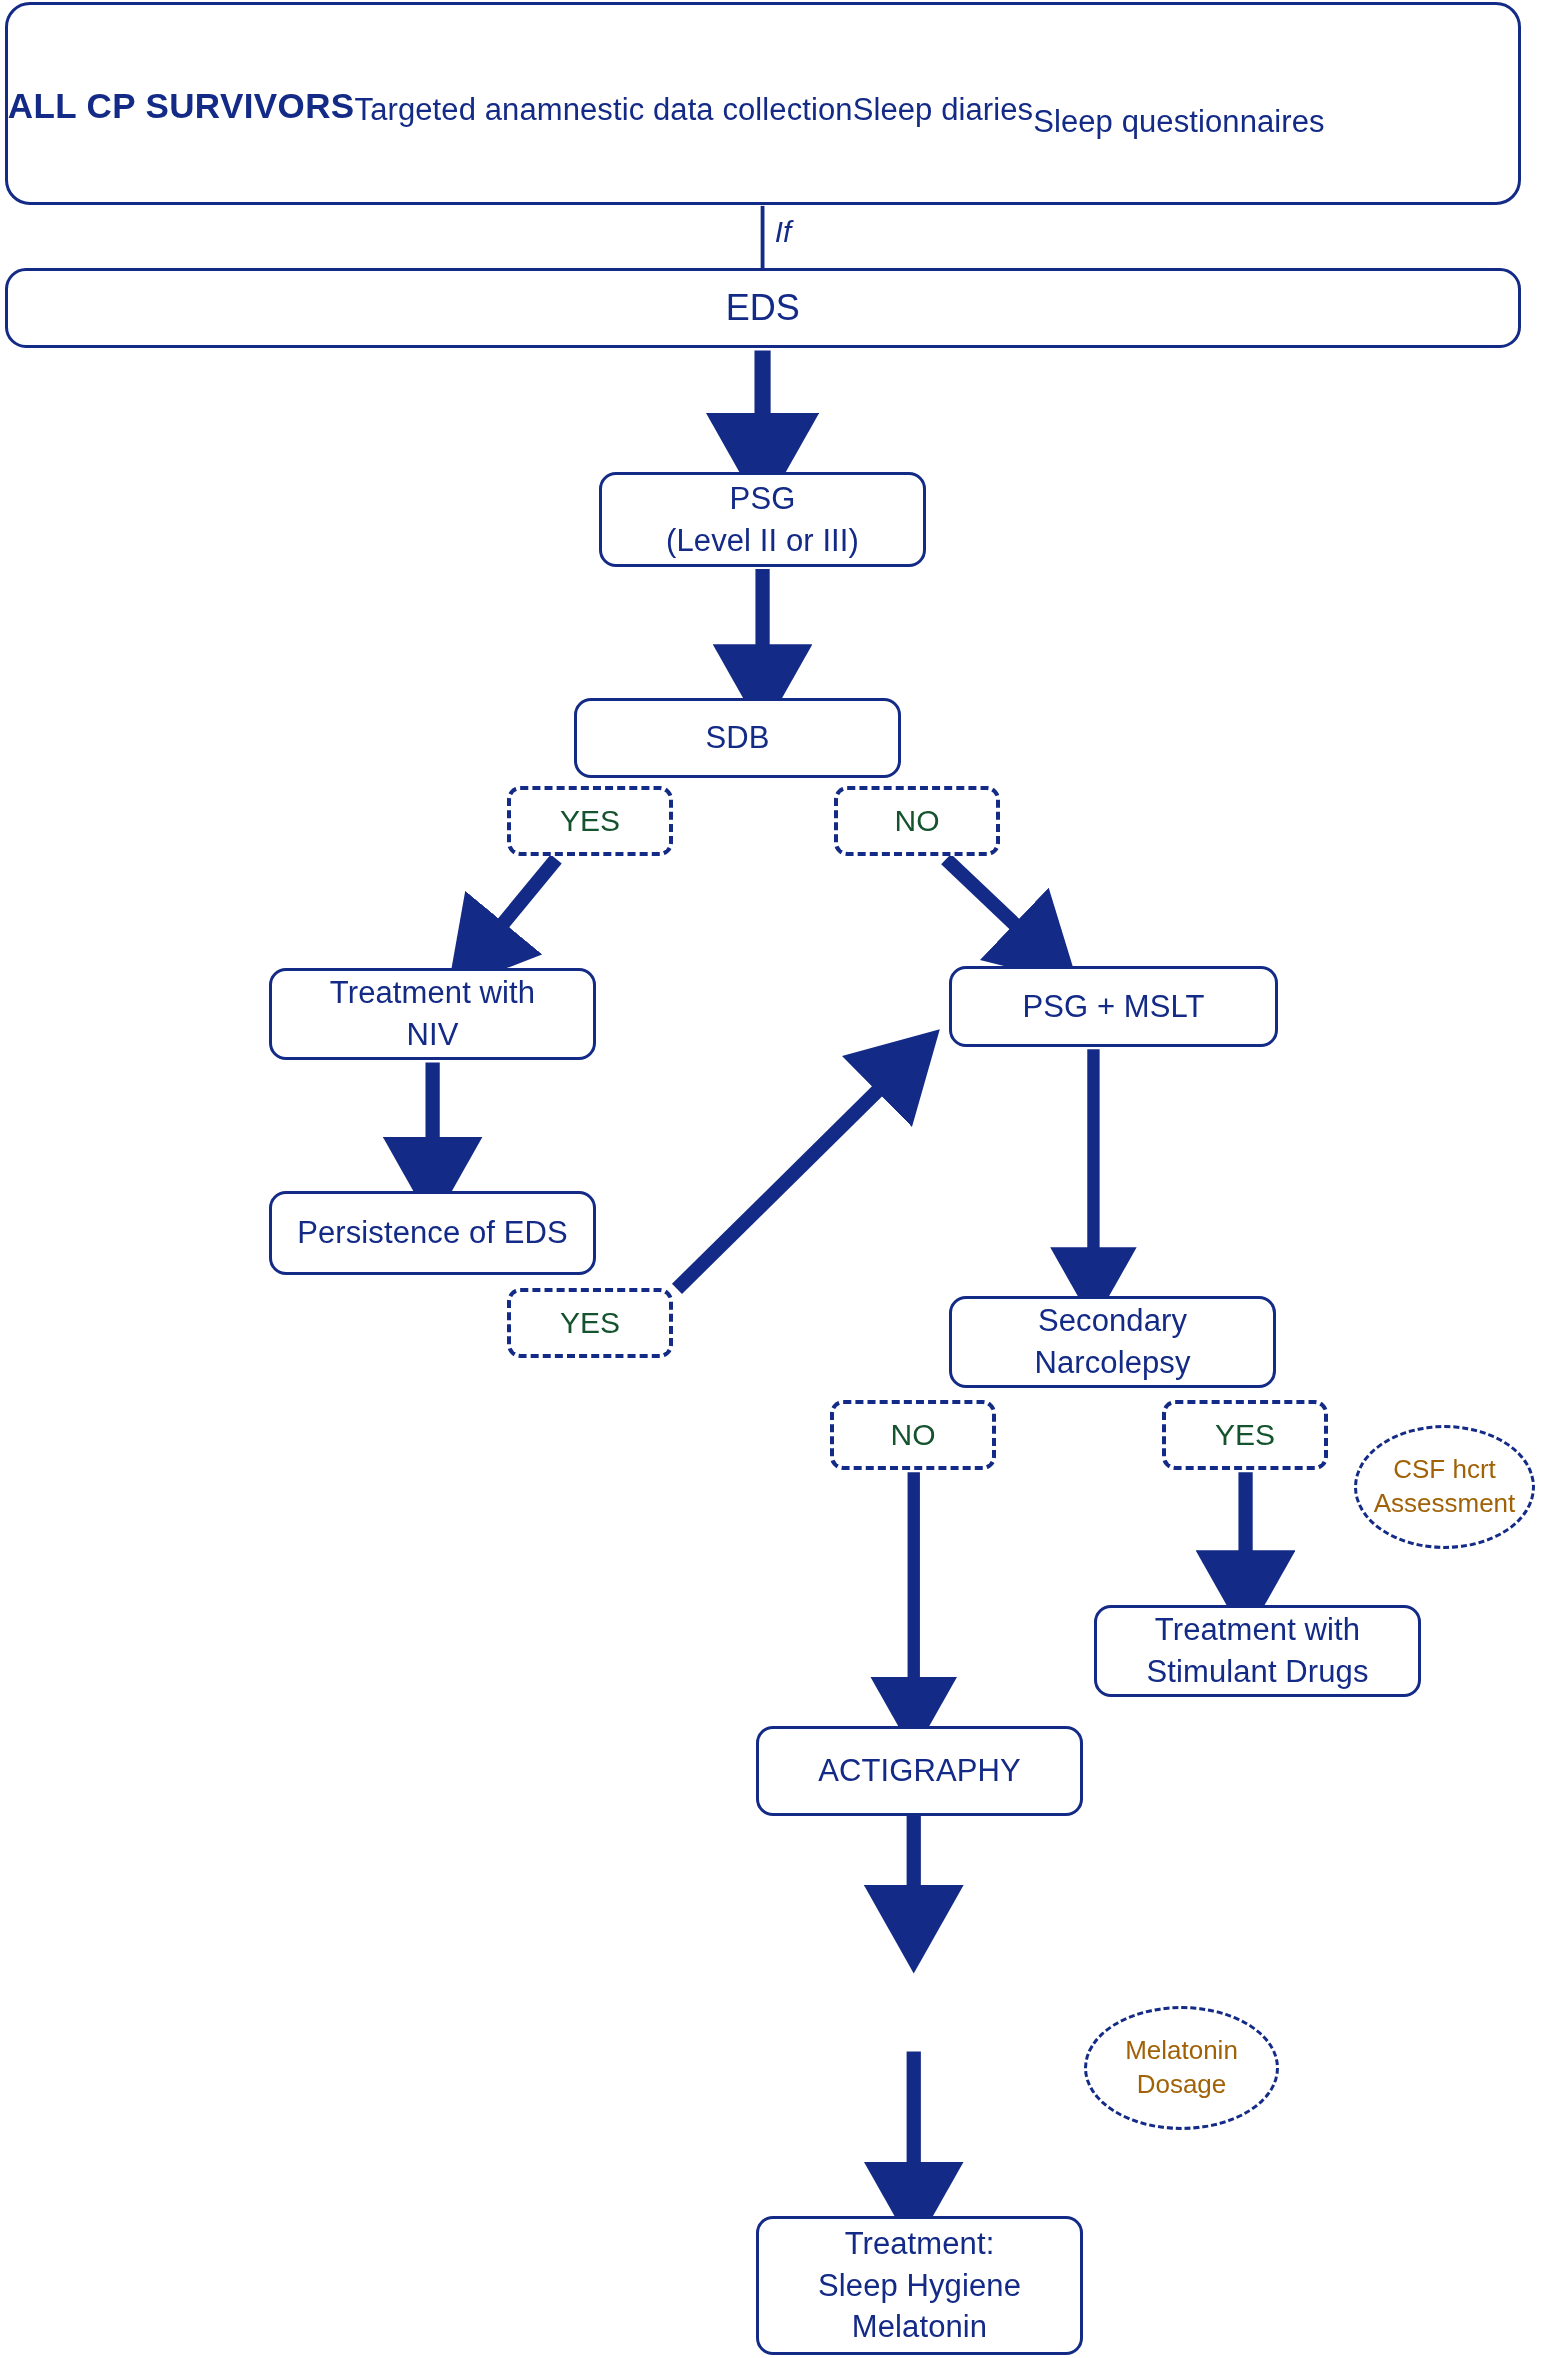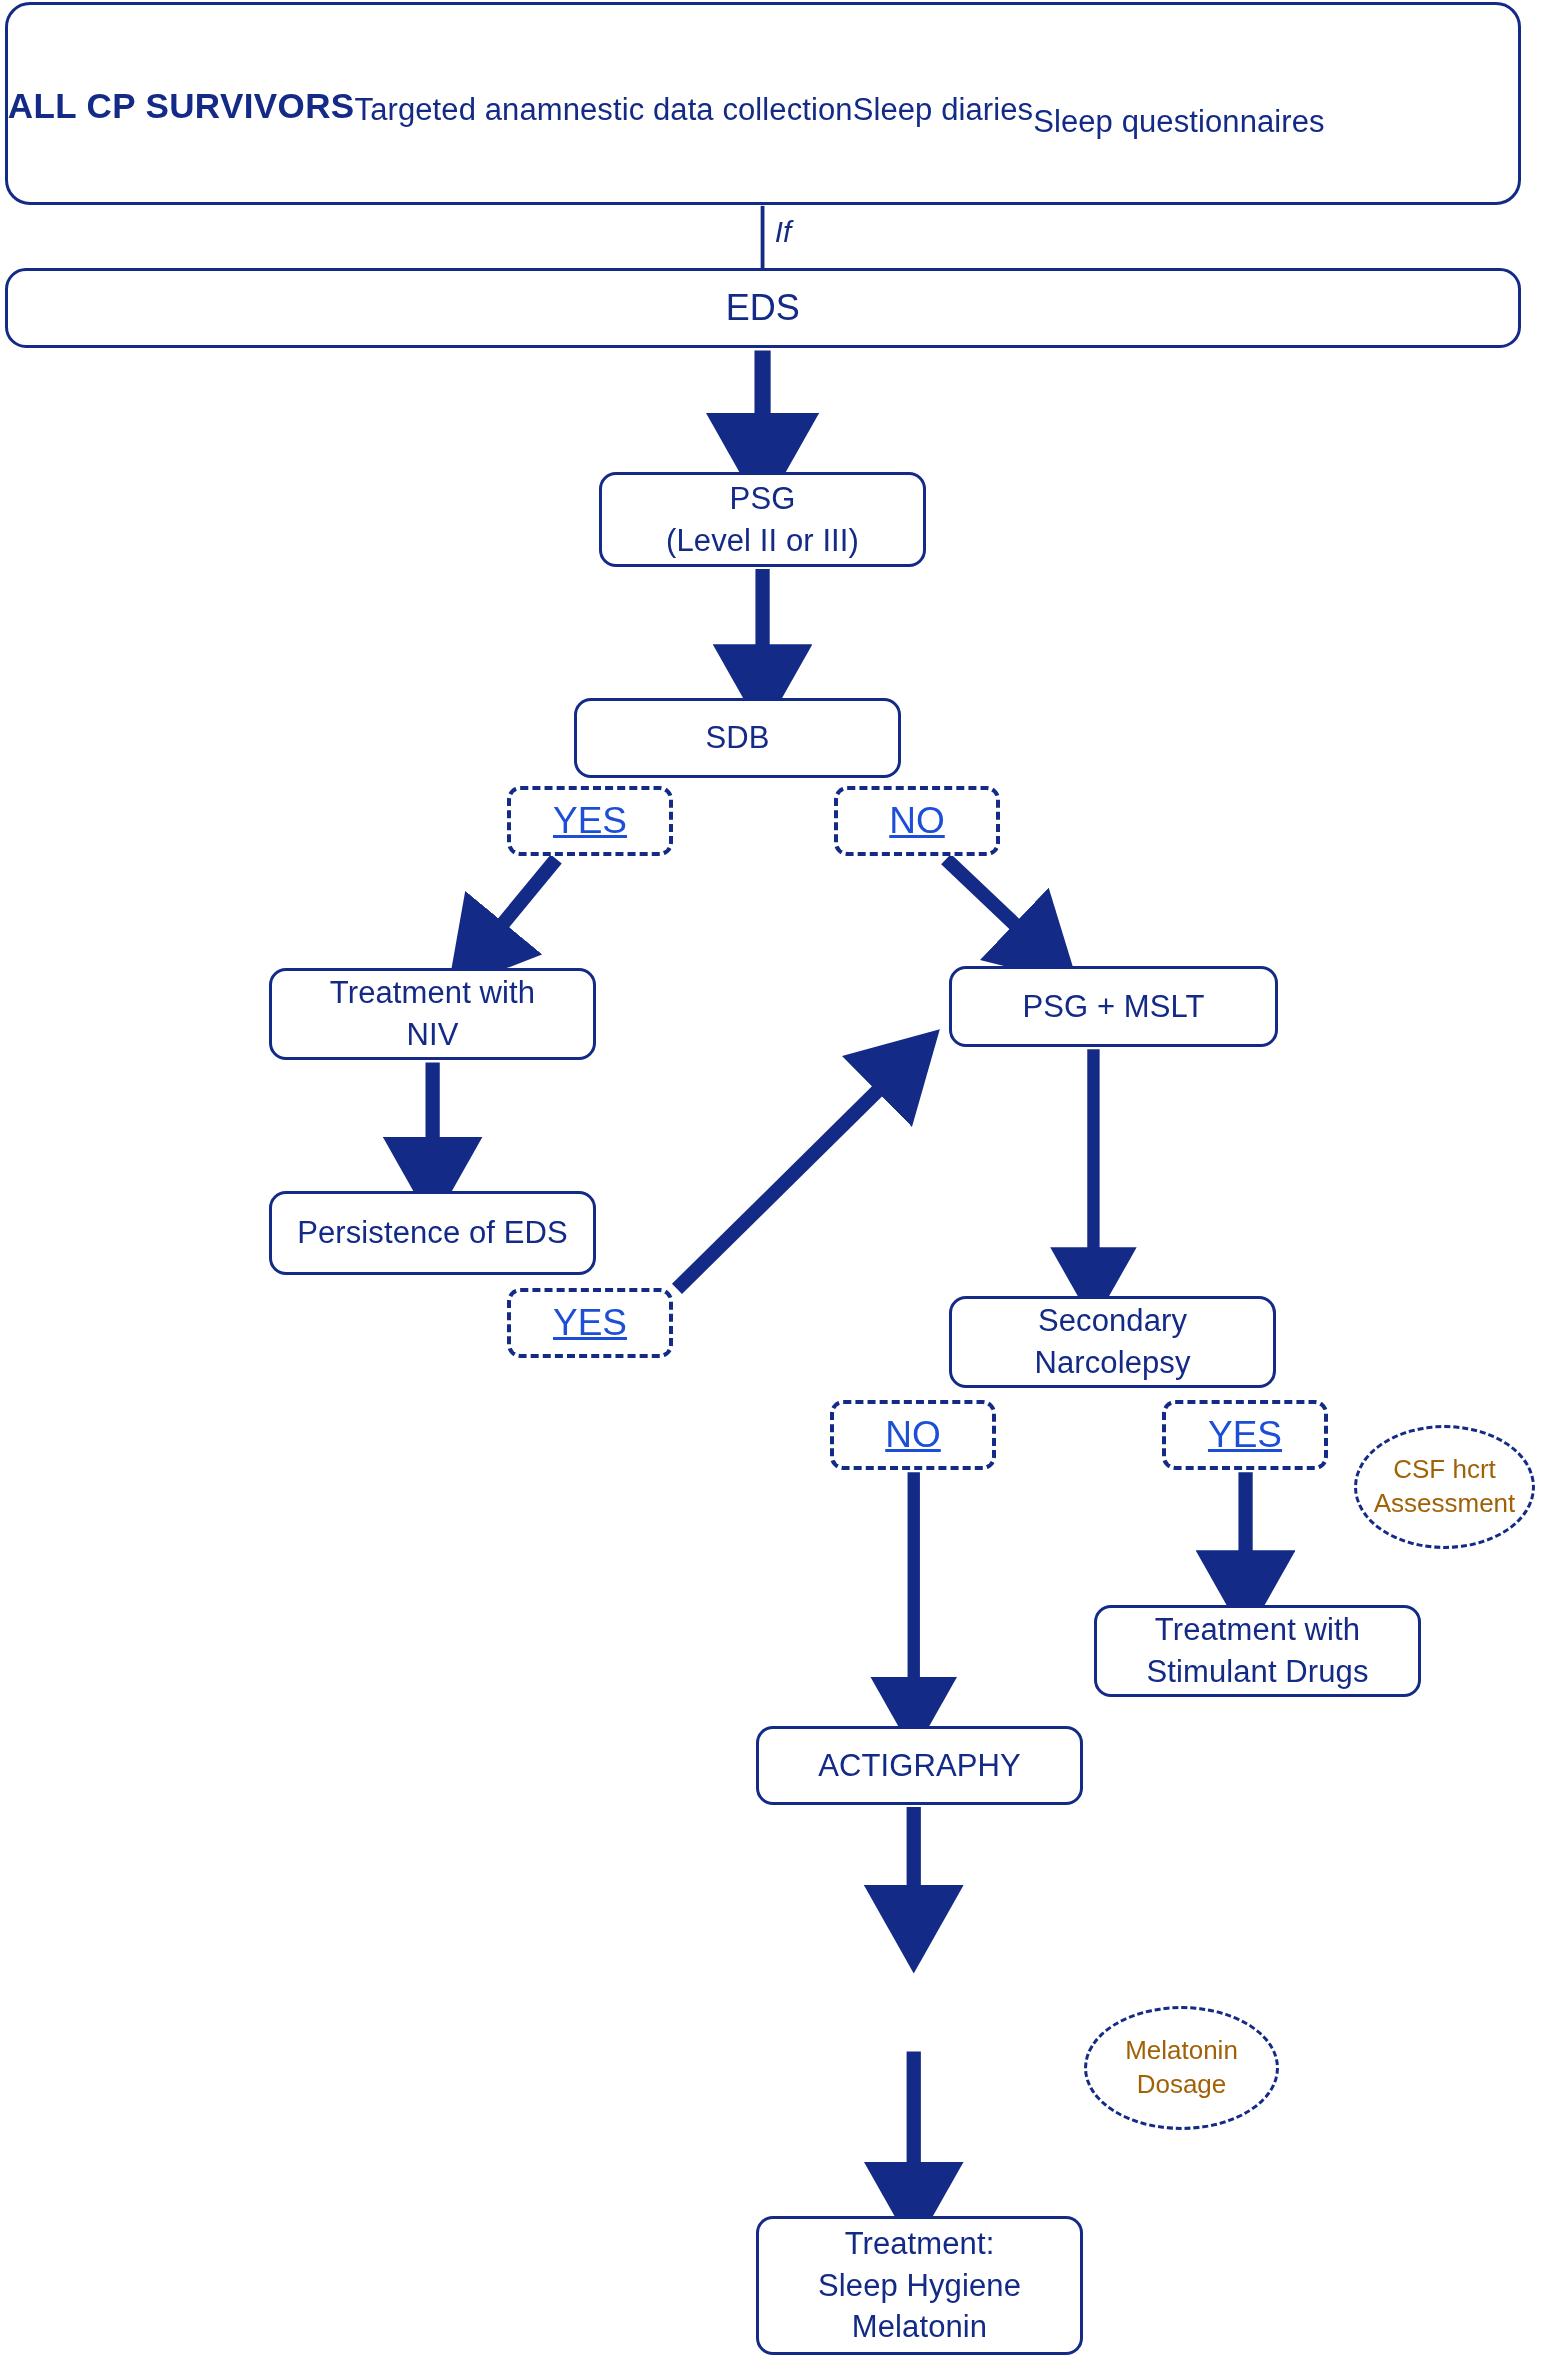--- a/index.html
+++ b/index.html
@@ -44,28 +44,27 @@
   }
   .node.wide {
     border-radius: 25px;
   }
   .decision {
     position: absolute;
     box-sizing: border-box;
     border: 4.8px dashed #132a86;
     border-radius: 13.3px;
     background: #ffffff;
-    color: #1d4ed8;
+    color: #14532d;
     display: flex;
     align-items: center;
     justify-content: center;
     text-align: center;
-    font-size: 37px;
-    z-index: 3;
-    text-decoration: underline;
+    font-size: 30px;
+    z-index: 3;
   }
   .ellipse {
     position: absolute;
     box-sizing: border-box;
     border: 3.8px dashed #132a86;
     border-radius: 50%;
     background: #ffffff;
     color: #a16207;
     display: flex;
     align-items: center;
@@ -124,21 +123,21 @@
   #dec-sdb-no  { left: 834px; top: 786px;  width: 166px; height: 70px;  }
   #niv-box    { left: 269px;  top: 968px; width: 327px; height: 92px;  }
   #pers-box   { left: 269px;  top: 1191px; width: 327px; height: 84px;  }
   #dec-pers-yes { left: 507px; top: 1288px; width: 166px; height: 70px; }
   #mslt-box   { left: 949px;  top: 966px; width: 329px; height: 81px;  }
   #narco-box  { left: 929px;  top: 1296px; width: 327px; height: 92px; margin-left: 20px;  }
   #dec-nar-no  { left: 830px; top: 1400px; width: 166px; height: 70px;  }
   #dec-nar-yes { left: 1162px; top: 1400px; width: 166px; height: 70px; }
   #csf-ellipse { left: 1354px; top: 1425px; width: 181px; height: 124px; }
   #stim-box   { left: 1094px; top: 1605px; width: 327px; height: 92px;  }
-  #actig-box  { left: 756px;  top: 1726px; width: 327px; height: 79px;  }
+  #actig-box  { left: 756px;  top: 1726px; width: 327px; height: 90px;  }
   #swrd-box   { left: 756px;  top: 1939px; width: 327px; height: 110px; }
   #melat-ellipse { left: 1084px; top: 2006px; width: 195px; height: 124px; }
   #final-box  { left: 756px;  top: 2216px; width: 327px; height: 139px; }
 </style>
 </head>
 <body>
 
 <div id="canvas">
 
   <svg id="edges" viewBox="0 0 1647 2480" width="1566" height="2359" xmlns="http://www.w3.org/2000/svg">

